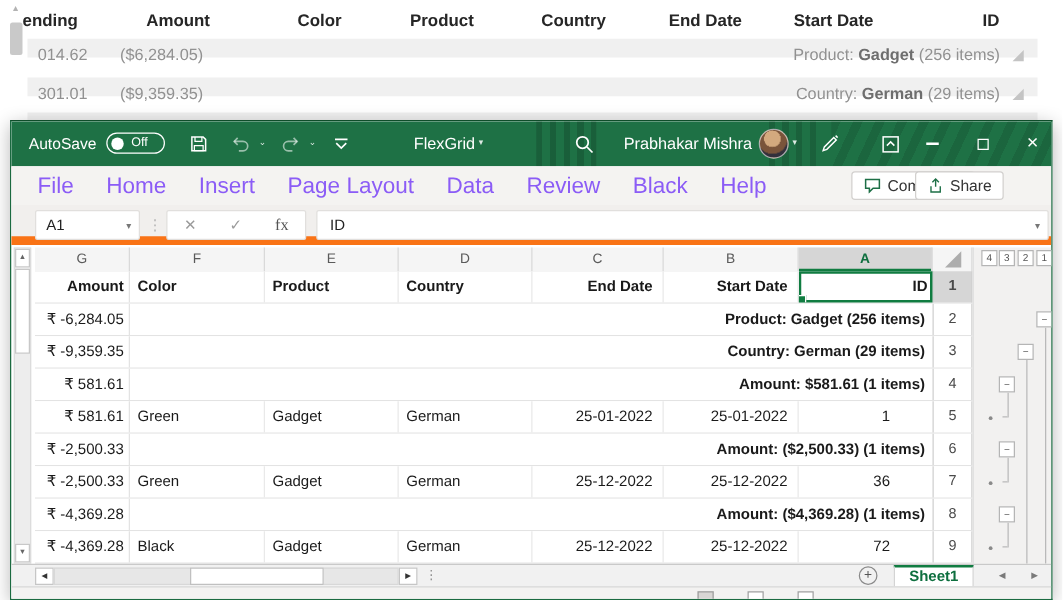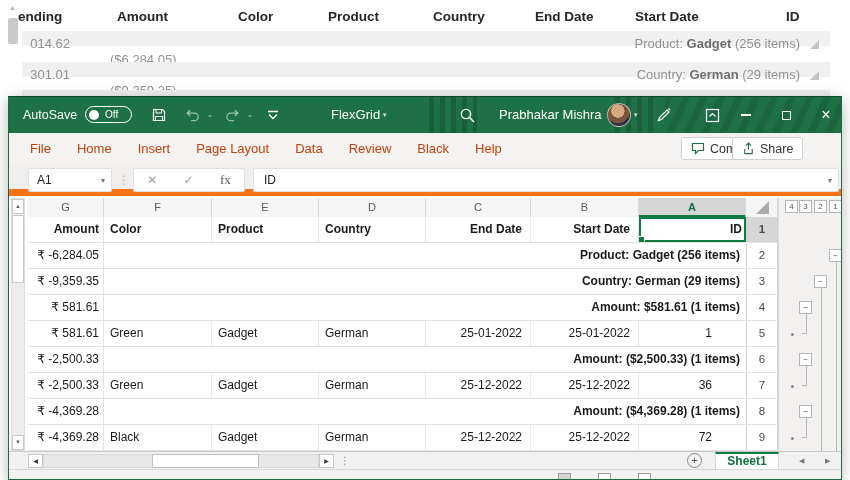--- a/index.html
+++ b/index.html
@@ -5,21 +5,21 @@
   html,body{margin:0;padding:0;}
   body{width:850px;height:480px;overflow:hidden;background:#fff;
        font-family:"Liberation Sans","DejaVu Sans",sans-serif;}
   .screen{position:relative;width:850px;height:480px;overflow:hidden;background:#fff;}
 
   
   .bgpage{position:absolute;inset:0;background:#fff;z-index:1;}
   .bg-h{position:absolute;top:9px;font-size:13.5px;font-weight:bold;color:#262626;white-space:nowrap;}
   .bg-row{position:absolute;left:22px;width:808px;height:15px;background:#f0f0f0;line-height:25px;font-size:13px;color:#919191;}
   .bg-c1{position:absolute;left:0;width:48px;text-align:right;}
-  .bg-c2{position:absolute;left:88px;margin-top:16px;}
+  .bg-c2{position:absolute;left:74px;}
   .bg-grp{position:absolute;left:330px;width:448px;text-align:right;white-space:nowrap;}
   .bg-grp b{color:#6e6e6e;}
   .bg-tri{position:absolute;left:788px;top:9px;width:0;height:0;border-left:9px solid transparent;border-bottom:9px solid #c4c4c4;}
   .bgscroll-thumb{position:absolute;left:8px;top:18px;width:10px;height:26px;background:#c9c9c9;border-radius:2px;}
   .bgscroll-up{position:absolute;left:9px;top:4px;font-size:7px;color:#b3b3b3;}
 
   
   .xlwin{position:absolute;left:8px;top:96px;width:834px;height:384px;background:#fff;z-index:2;
          border:1px solid #1b6a40;border-top:1px solid #0f4d2a;box-sizing:border-box;
          box-shadow:0 3px 14px rgba(0,0,0,.28);overflow:hidden;}
@@ -45,21 +45,21 @@
   .avatar{position:absolute;left:598px;top:6px;width:24px;height:24px;border-radius:50%;
      background:radial-gradient(circle at 45% 32%,#d3a97e 0 34%,#7a543a 35% 62%,#33303b 63%);
      border:1px solid rgba(255,255,255,.6);box-sizing:border-box;}
   .winbtn{width:30px;font-size:14px;text-align:center;}
   .wmin-glyph{display:inline-block;width:10px;height:1.5px;background:#fff;}
   .wmax-glyph{display:inline-block;width:9px;height:9px;border:1.3px solid #fff;box-sizing:border-box;}
 
   
   .ribbonrow{position:absolute;left:0;right:0;top:36px;height:31px;background:#f4f3f1;}
   .rtabs{position:absolute;left:8px;top:0;display:flex;height:31px;}
-  .rtab{padding:0 13px;line-height:31px;font-size:13px;color:#c2410c;white-space:nowrap;}
+  .rtab{padding:0 13px;line-height:31px;font-size:18px;color:#8b5cf6;white-space:nowrap;}
   .rbtn{position:absolute;top:4px;height:23px;background:#fff;border:1px solid #d2d0ce;border-radius:3px;
         box-sizing:border-box;display:flex;align-items:center;gap:5px;padding:0 9px;font-size:12.5px;color:#333;}
 
   
   .frow{position:absolute;left:0;right:0;top:67px;height:32px;background:#f1efed;border-bottom:7px solid #f97316;box-sizing:border-box;}
   .fbox{position:absolute;top:4px;height:24px;background:#fff;border:1px solid #e1dfdd;box-sizing:border-box;border-radius:2px;}
   .namebox{left:19px;width:84px;}
   .namebox .nb{position:absolute;left:8px;line-height:22px;font-size:12px;color:#222;}
   .fcaret{position:absolute;right:6px;top:7px;font-size:8px;color:#777;}
   .fdots{position:absolute;left:109px;top:4px;line-height:24px;color:#b5b5b5;font-size:12px;}

